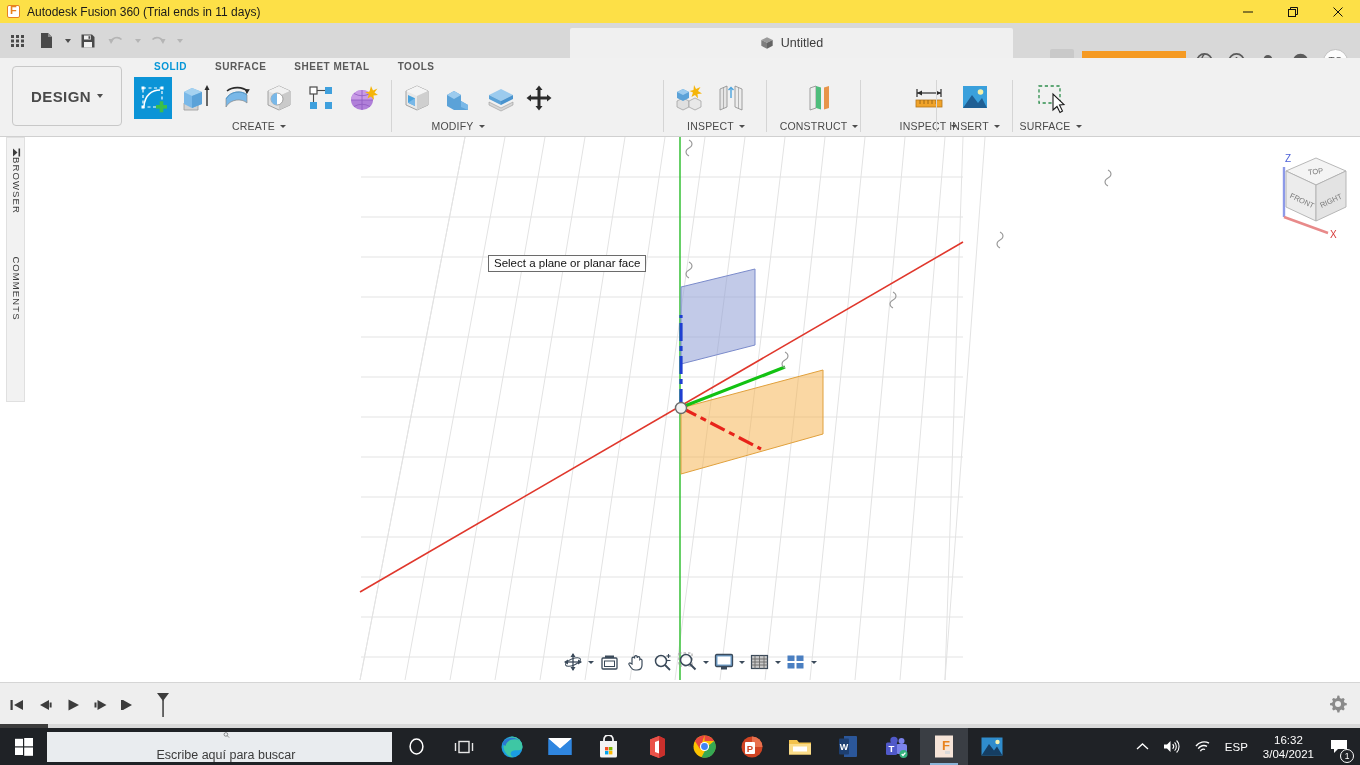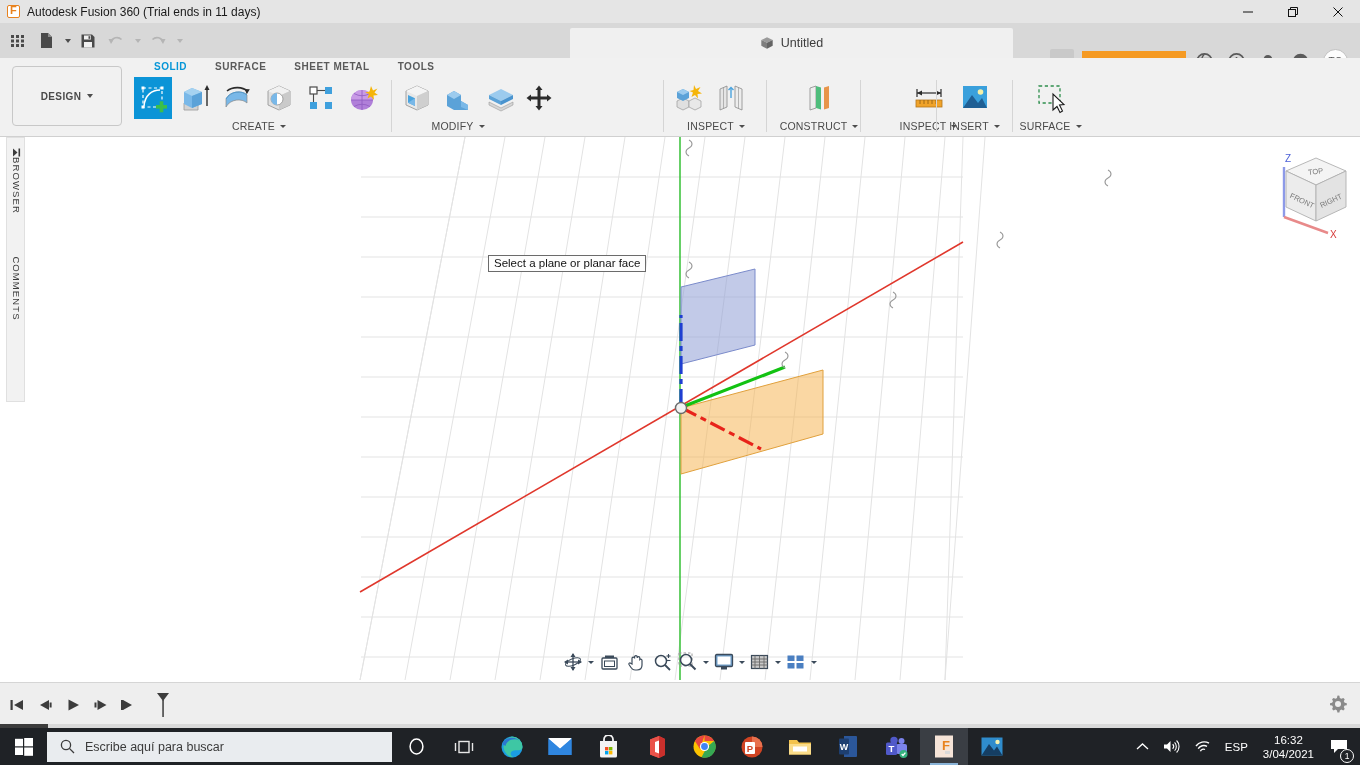--- a/index.html
+++ b/index.html
@@ -7,21 +7,21 @@
     width: 1360px; height: 765px;
     font-family: "Liberation Sans", sans-serif;
     overflow: hidden;
     background: #ffffff;
   }
   #app { position: relative; width: 1360px; height: 765px; }
 
   
   .titlebar {
     position: absolute; left: 0; top: 0; width: 1360px; height: 23px;
-    background: #e5e5e5; display: flex; align-items: center;
+    background: #fde047; display: flex; align-items: center;
   }
   .tb-logo {
     width: 13px; height: 13px; margin-left: 7px; margin-right: 7px;
     background: #ffffff; border: 1px solid #e8821e; border-radius: 2px;
     position: relative; flex: none;
   }
   .tb-logo::after {
     content: "F"; position: absolute; left: 2px; top: -2px;
     font-size: 11px; font-weight: bold; color: #e8821e;
     font-family: "Liberation Sans", sans-serif;
@@ -78,21 +78,21 @@
   
   .ribbon {
     position: absolute; left: 0; top: 58px; width: 1360px; height: 79px;
     background: #f1f1f1; border-bottom: 1px solid #d0d0d0;
   }
   .design-btn {
     position: absolute; left: 12px; top: 66px; width: 110px; height: 60px;
     background: #f1f1f1; border: 1px solid #c8c8c8; border-radius: 4px;
     display: flex; align-items: center; justify-content: center; gap: 5px; cursor: pointer;
   }
-  .design-btn .t { font-size: 10px; font-weight: bold; color: #4a4a4a; letter-spacing: .4px; }
+  .design-btn .t { font-size: 15px; font-weight: bold; color: #4a4a4a; letter-spacing: .4px; }
 
   .wstabs { position: absolute; left: 140px; top: 60px; display: flex; gap: 0px; }
   .wstab {
     font-size: 10px; font-weight: bold; letter-spacing: .5px; color: #5a5a5a;
     padding: 0 14px; height: 14px; line-height: 14px; cursor: pointer;
   }
   .wstab.active { color: #0696d7; }
 
   .ribrow { position: absolute; left: 0; top: 76px; width: 1360px; height: 61px; }
   .grp { position: absolute; top: 0; height: 61px; }
@@ -150,21 +150,21 @@
   .tl-scroll-thumb { position: absolute; left: 0; top: 0; width: 48px; height: 4px; background: #3c3c3c; }
 
   
   .taskbar {
     position: absolute; left: 0; top: 728px; width: 1360px; height: 37px;
     background: #1f2226; display: flex; align-items: center;
   }
   .startbtn { width: 47px; height: 37px; display: flex; align-items: center; justify-content: center; cursor: pointer; }
   .searchbox {
     width: 345px; height: 30px; background: #e9ecef; display: flex; align-items: center; gap: 10px;
-    padding-left: 13px; cursor: text;
+    padding-left: 13px; cursor: text; flex-direction: column;
   }
   .searchbox .ph { font-size: 12.5px; color: #3b3b3b; }
   .tbicons { display: flex; align-items: center; height: 37px; }
   .tbicon { width: 48px; height: 37px; display: flex; align-items: center; justify-content: center; cursor: pointer; position: relative; }
   .tbicon.active { background: #3a3e44; }
   .tbicon.active::after {
     content: ""; position: absolute; bottom: 0; left: 10px; width: 28px; height: 2px; background: #8ab4d8;
   }
   .tray { margin-left: auto; display: flex; align-items: center; height: 37px; padding-right: 4px; }
   .trayitem { padding: 0 7px; height: 37px; display: flex; align-items: center; justify-content: center; cursor: pointer; }

